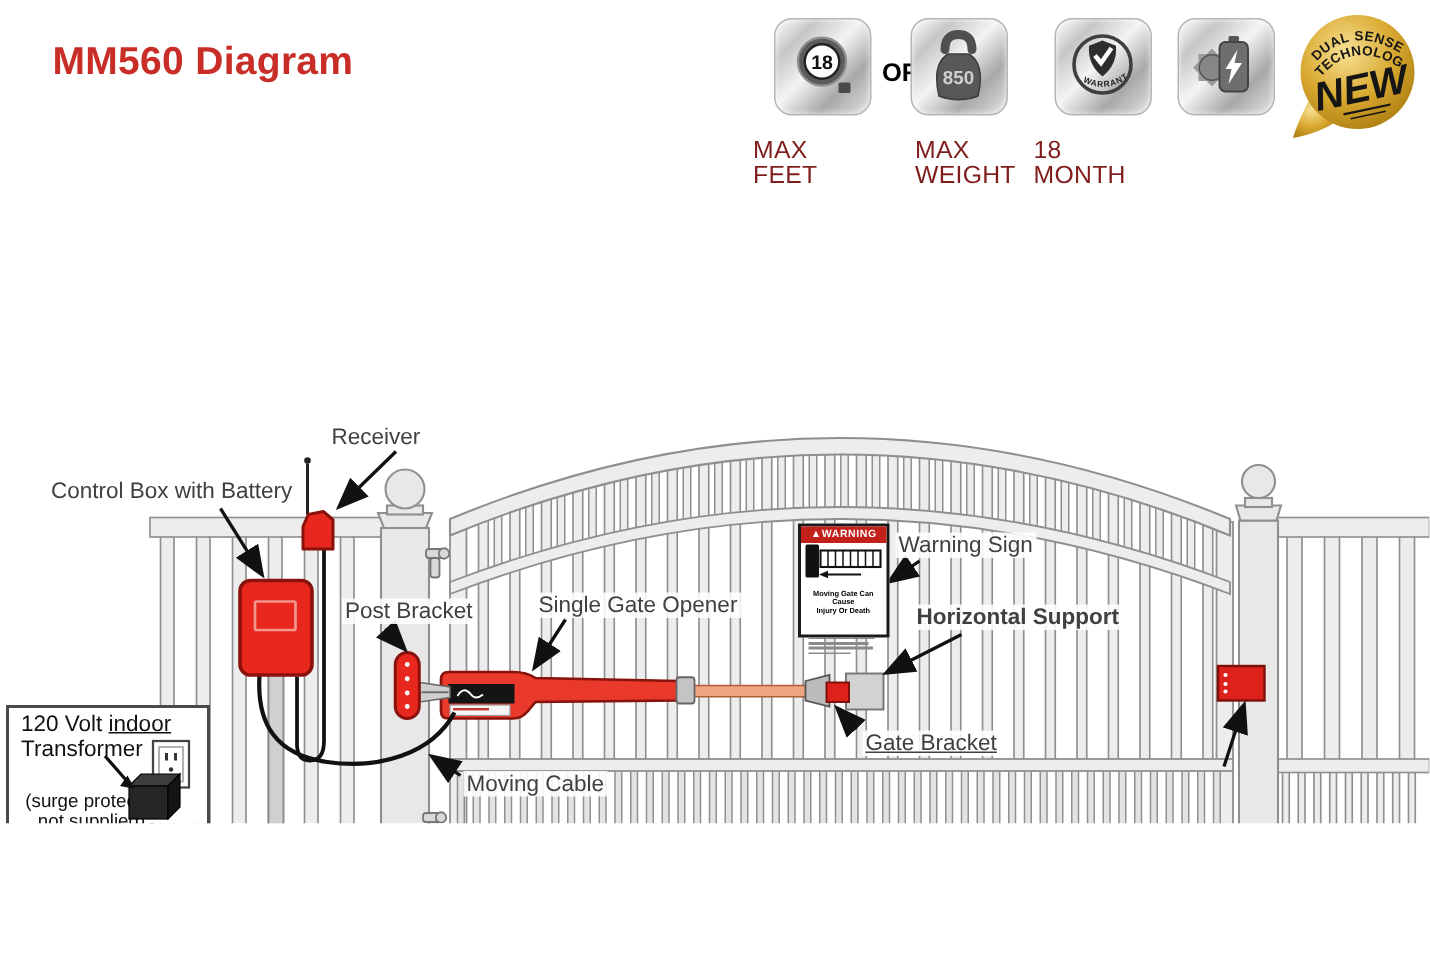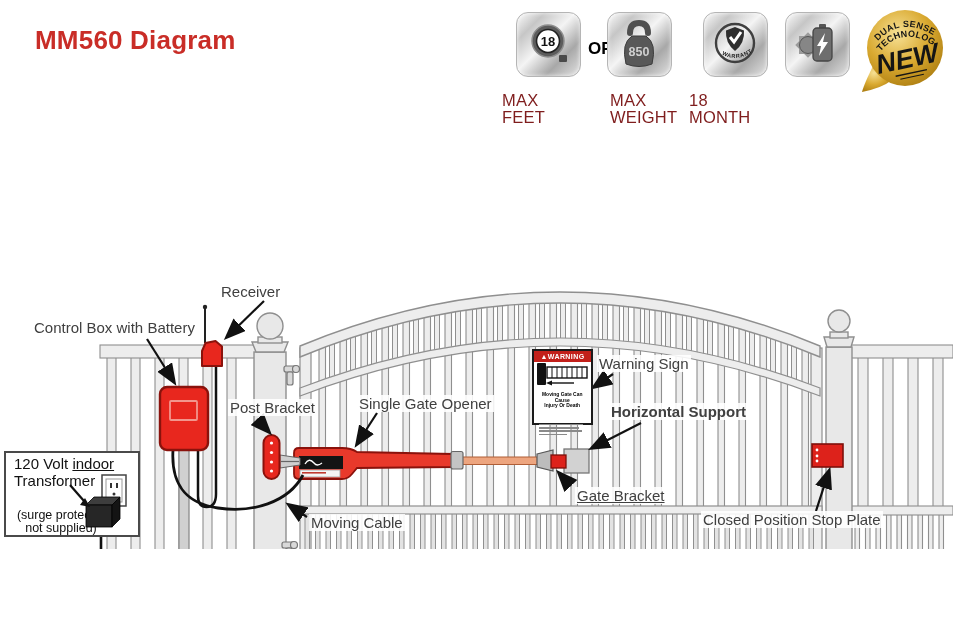--- a/index.html
+++ b/index.html
@@ -10,21 +10,21 @@
   #page-title{left:35px;top:8px;font-size:26px;font-weight:bold;color:#c92d27;letter-spacing:.2px;}
   .badge{position:absolute;width:63px;height:63px;border-radius:12px;z-index:3;
          background:linear-gradient(135deg,#fdfdfd 0%,#c6c6c6 22%,#f4f4f4 46%,#a8a8a8 72%,#e2e2e2 100%);
          border:1px solid #b5b5b5;box-shadow:inset 0 0 4px rgba(255,255,255,.8);}
   .badge svg{position:absolute;left:6px;top:6px;}
   .badge-label{position:absolute;z-index:3;font-size:16.5px;line-height:17px;
          color:#7f1d1d;letter-spacing:.2px;width:90px;}
   #or-label{left:588px;top:39px;font-size:17px;font-weight:bold;color:#000000;}
   .dlabel{position:absolute;z-index:4;font-size:15px;color:#404040;background:rgba(255,255,255,.88);
           padding:0 2px;white-space:nowrap;}
-  #callout{position:absolute;left:4px;top:451px;width:132px;height:82px;background:#fff;
+  #callout{position:absolute;left:4px;top:470px;width:132px;height:82px;background:#fff;
            border:2px solid #4a4a4a;z-index:2;}
   #callout .t1{position:absolute;left:8px;top:2px;font-size:15px;color:#111;white-space:nowrap;}
   #callout .t2{position:absolute;left:8px;top:19px;font-size:15px;color:#111;}
   #callout .note{position:absolute;left:0px;top:56px;width:110px;text-align:center;
                  font-size:12.5px;line-height:13px;color:#111;}
   #callout u{text-decoration:underline;}
   #warning-sign{position:absolute;left:532px;top:349px;width:61px;height:76px;background:#fff;
                 border:2px solid #1a1a1a;z-index:2;box-sizing:border-box;}
   #warning-sign .hdr{height:11px;background:#c2201a;color:#fff;font-size:7px;font-weight:bold;
                      text-align:center;line-height:11px;letter-spacing:.4px;}
@@ -443,15 +443,14 @@
   </div>
 
   <div class="dlabel" style="left:219px;top:283px;">Receiver</div>
   <div class="dlabel" style="left:32px;top:319px;text-align:right;">Control Box with Battery</div>
   <div class="dlabel" style="left:228px;top:399px;">Post Bracket</div>
   <div class="dlabel" style="left:329px;top:395px;margin-left:28px;">Single Gate Opener</div>
   <div class="dlabel" style="left:597px;top:355px;">Warning Sign</div>
   <div class="dlabel" style="left:609px;top:403px;font-weight:bold;">Horizontal Support</div>
   <div class="dlabel" style="left:575px;top:487px;text-decoration:underline;">Gate Bracket</div>
   <div class="dlabel" style="left:309px;top:514px;">Moving Cable</div>
-  <div class="dlabel" style="left:701px;top:511px;">Closed Position Stop Plate</div>
 
 </div>
 
 </body></html>

